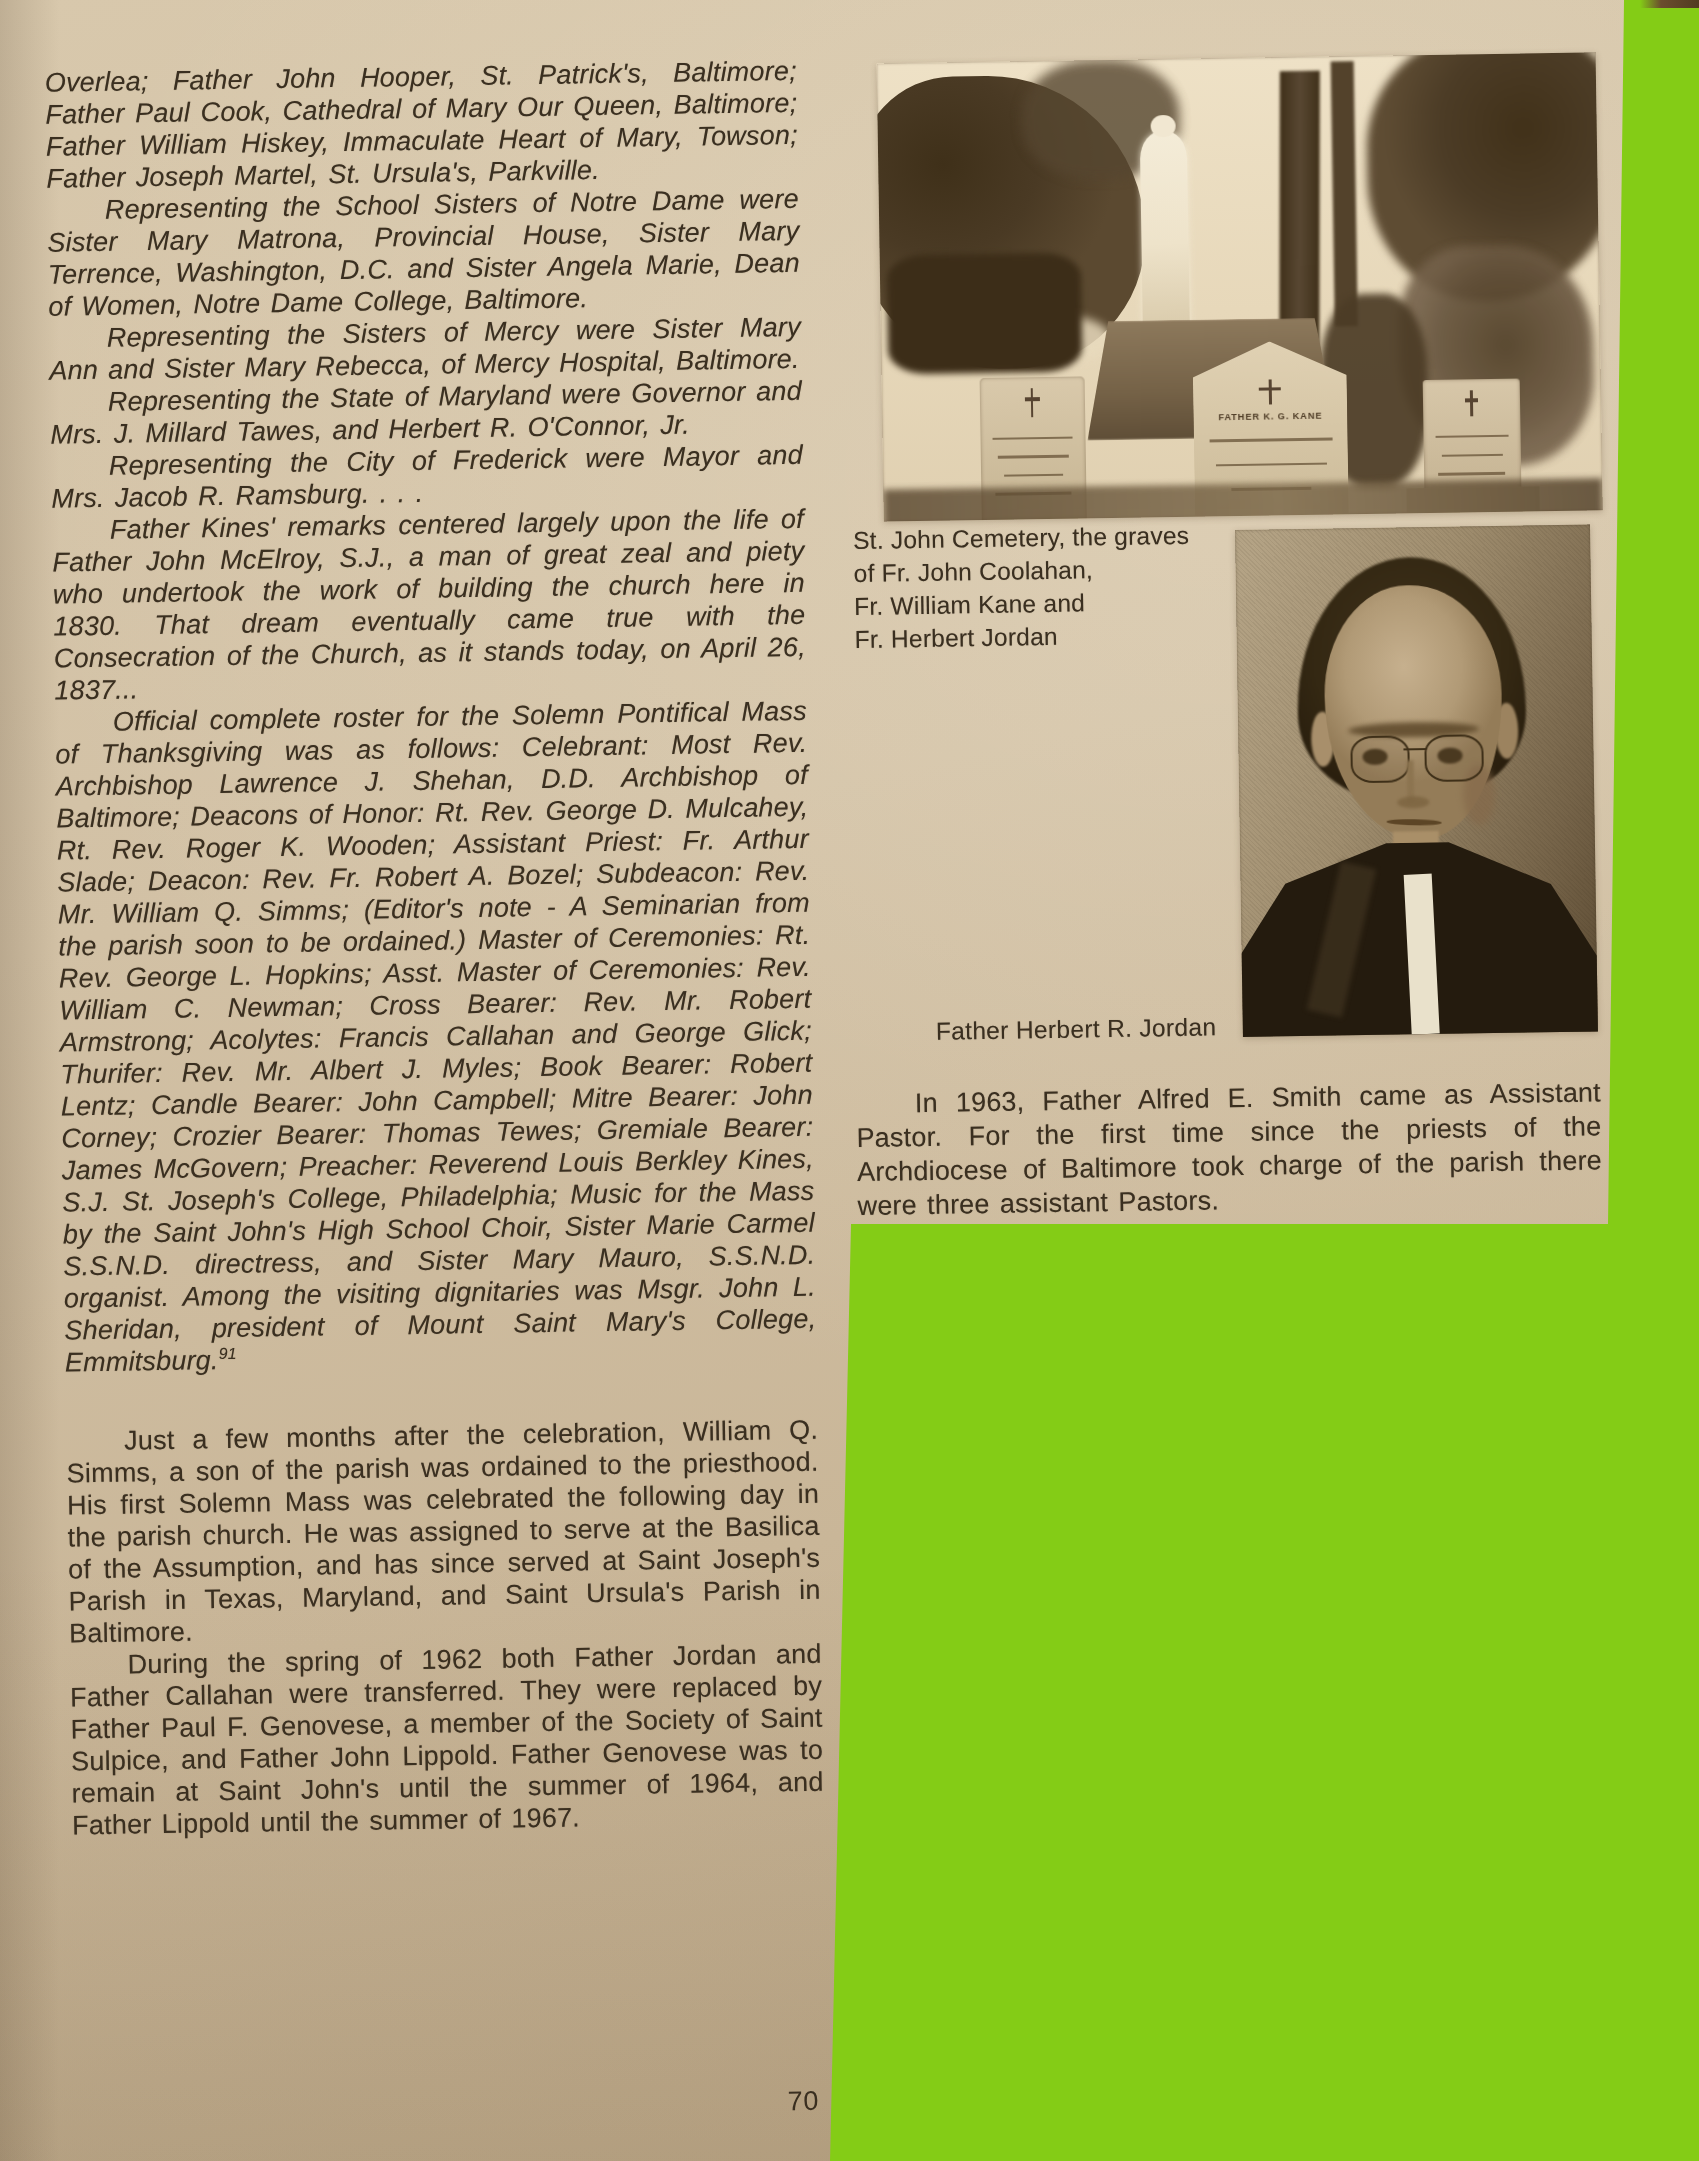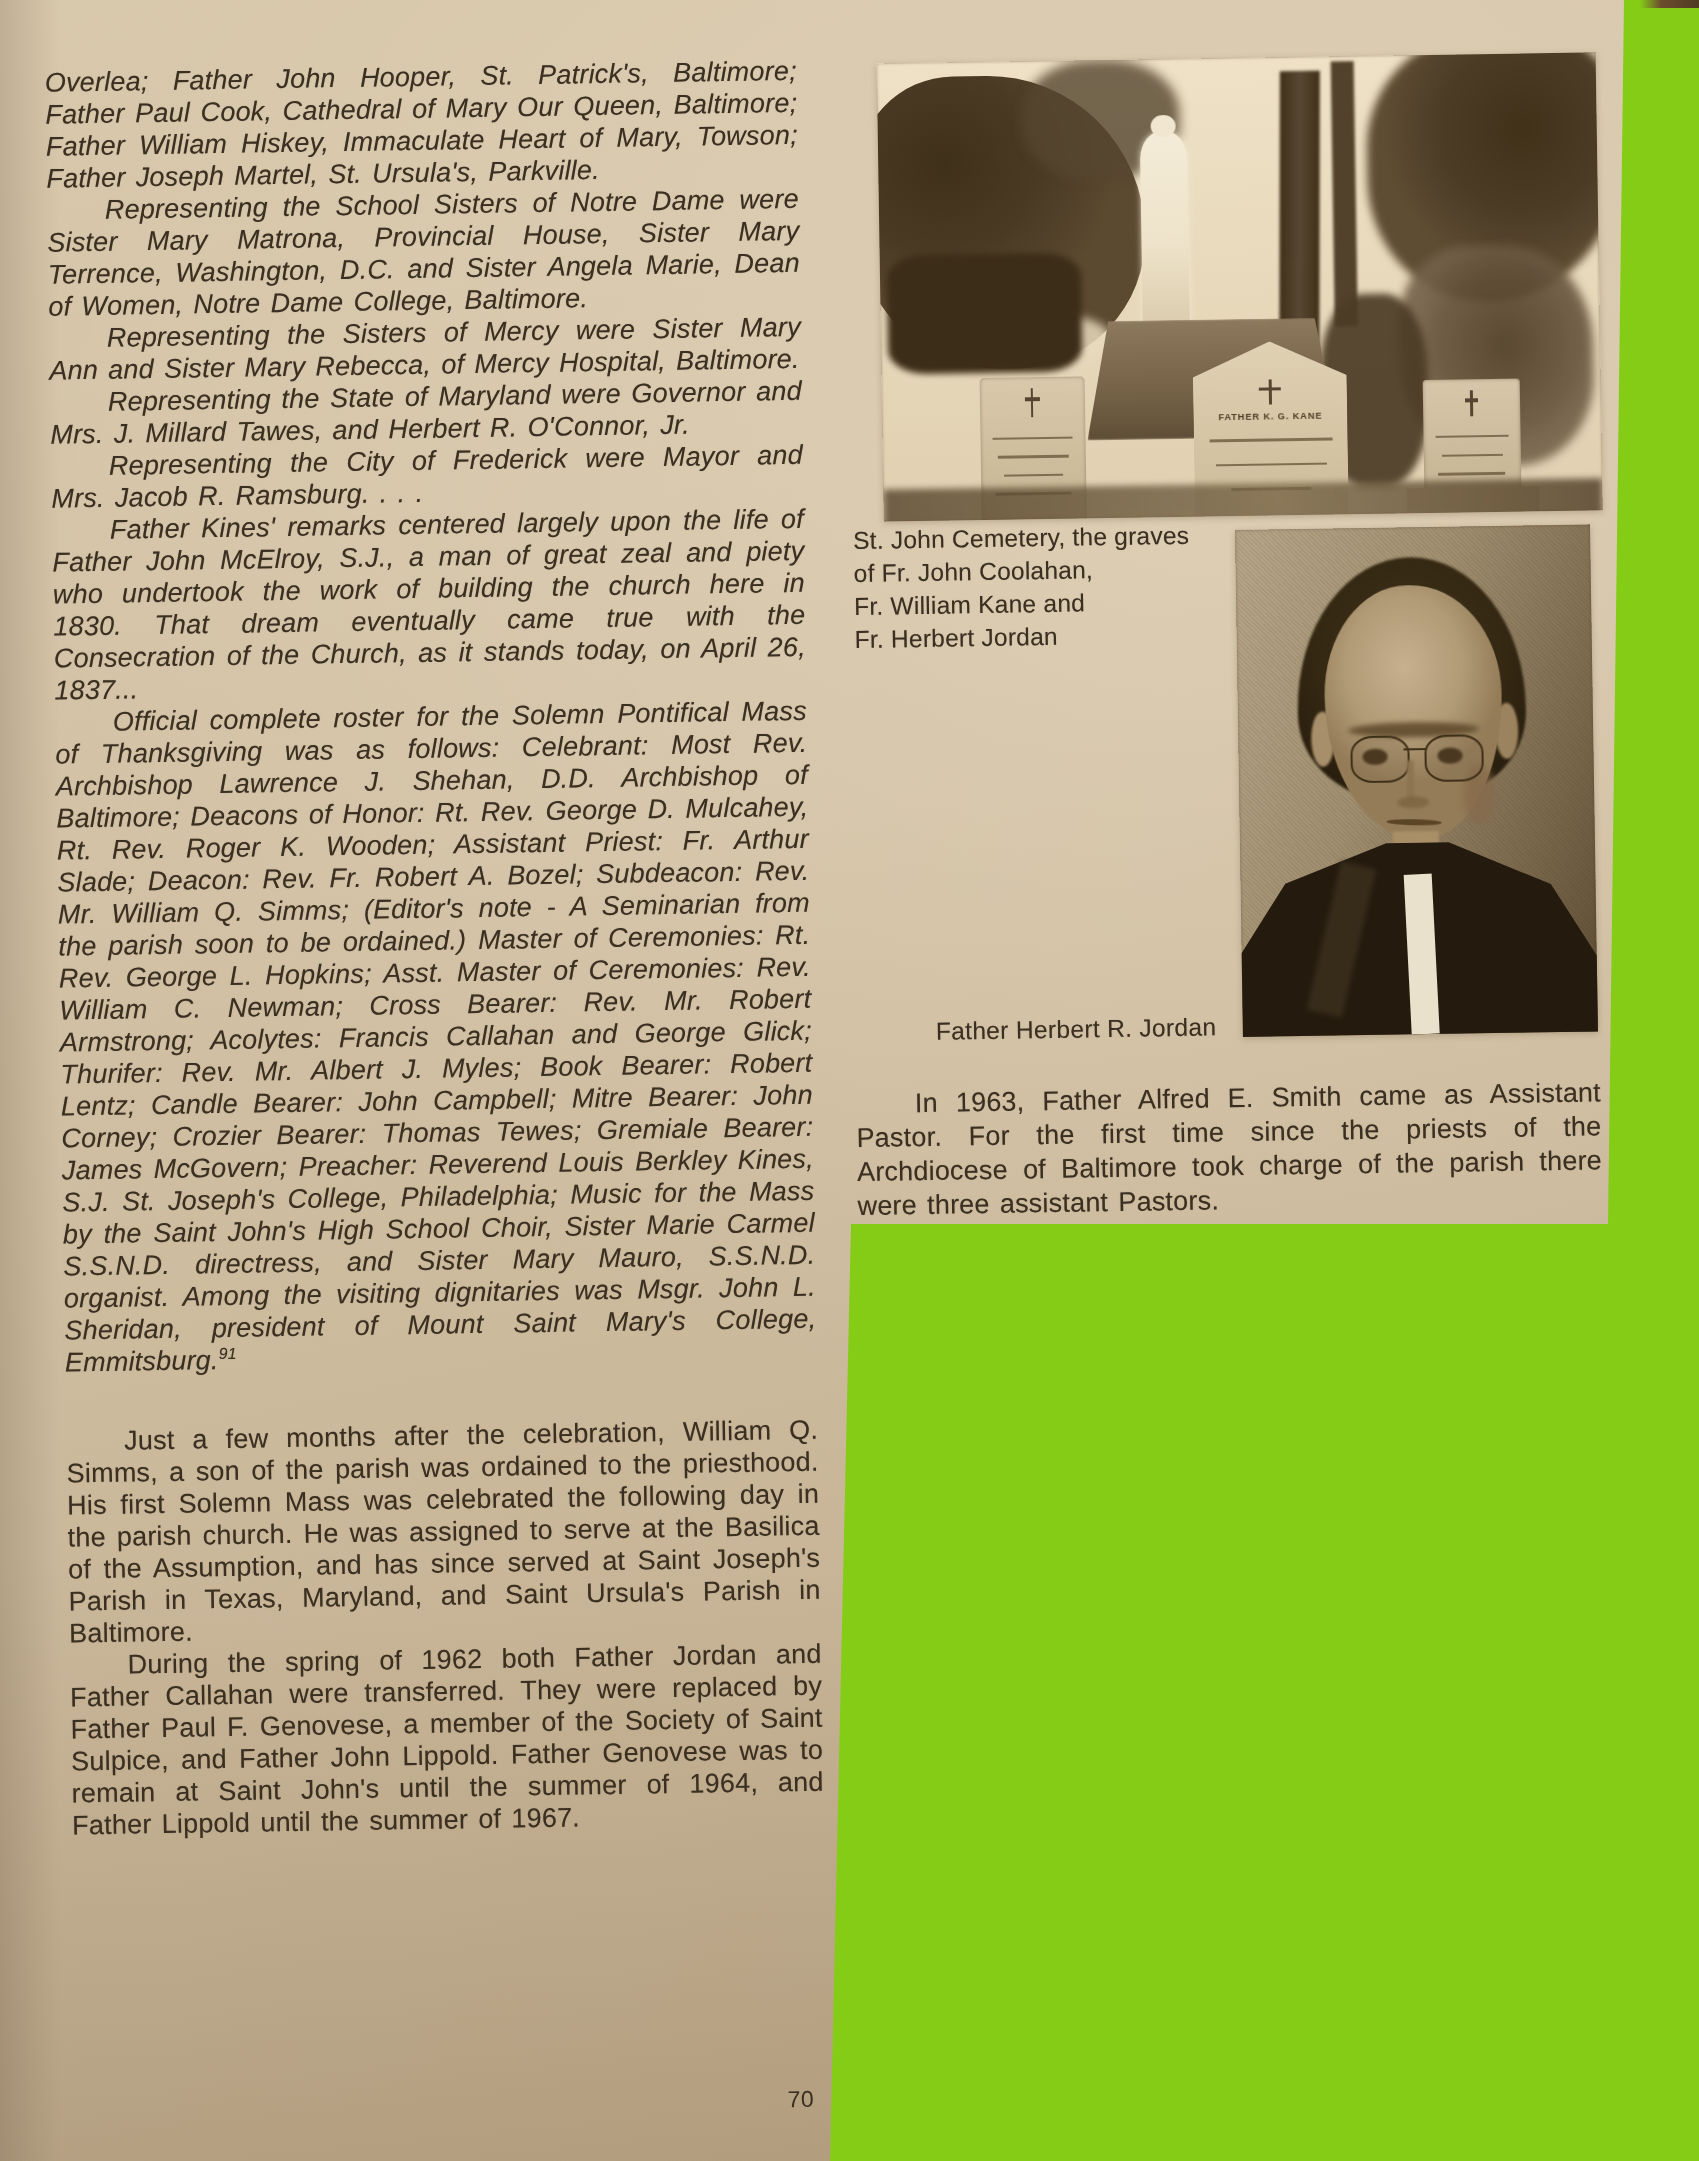--- a/index.html
+++ b/index.html
@@ -51,21 +51,21 @@
   .cem-caption{
     position:absolute;left:862px;top:524px;width:393px;
     font-size:24.6px;line-height:33px;letter-spacing:0.2px;
     text-shadow:0 0 0.9px rgba(58,47,32,.35);
   }
   .portrait-caption{
     position:absolute;left:937px;top:1019px;width:369px;
     font-size:24.6px;letter-spacing:0.3px;
     text-shadow:0 0 0.9px rgba(58,47,32,.35);
   }
-  .page-num{position:absolute;left:772px;top:2085px;font-size:23px;letter-spacing:0.6px;}
+  .page-num{position:absolute;left:772px;top:2085px;font-size:27px;letter-spacing:0.6px;}
 
   
   .cem-photo{
     position:absolute;left:893px;top:64px;width:719px;height:458px;overflow:hidden;
     background:linear-gradient(180deg,#eee1c6 0%,#e7d8ba 55%,#e0d0b1 100%);
     box-shadow:inset 0 0 2.5px rgba(70,52,30,.45), 0 1.8px 6.1px rgba(80,60,35,.25);
   }
   .cem-photo *{position:absolute;}
   .fol-l1{left:-3%;top:3%;width:40%;height:64%;border-radius:36% 58% 48% 52%;
     background:radial-gradient(60% 55% at 30% 30%,#3f3019 0%,#4a3a24 55%,#5b4930 100%);}

